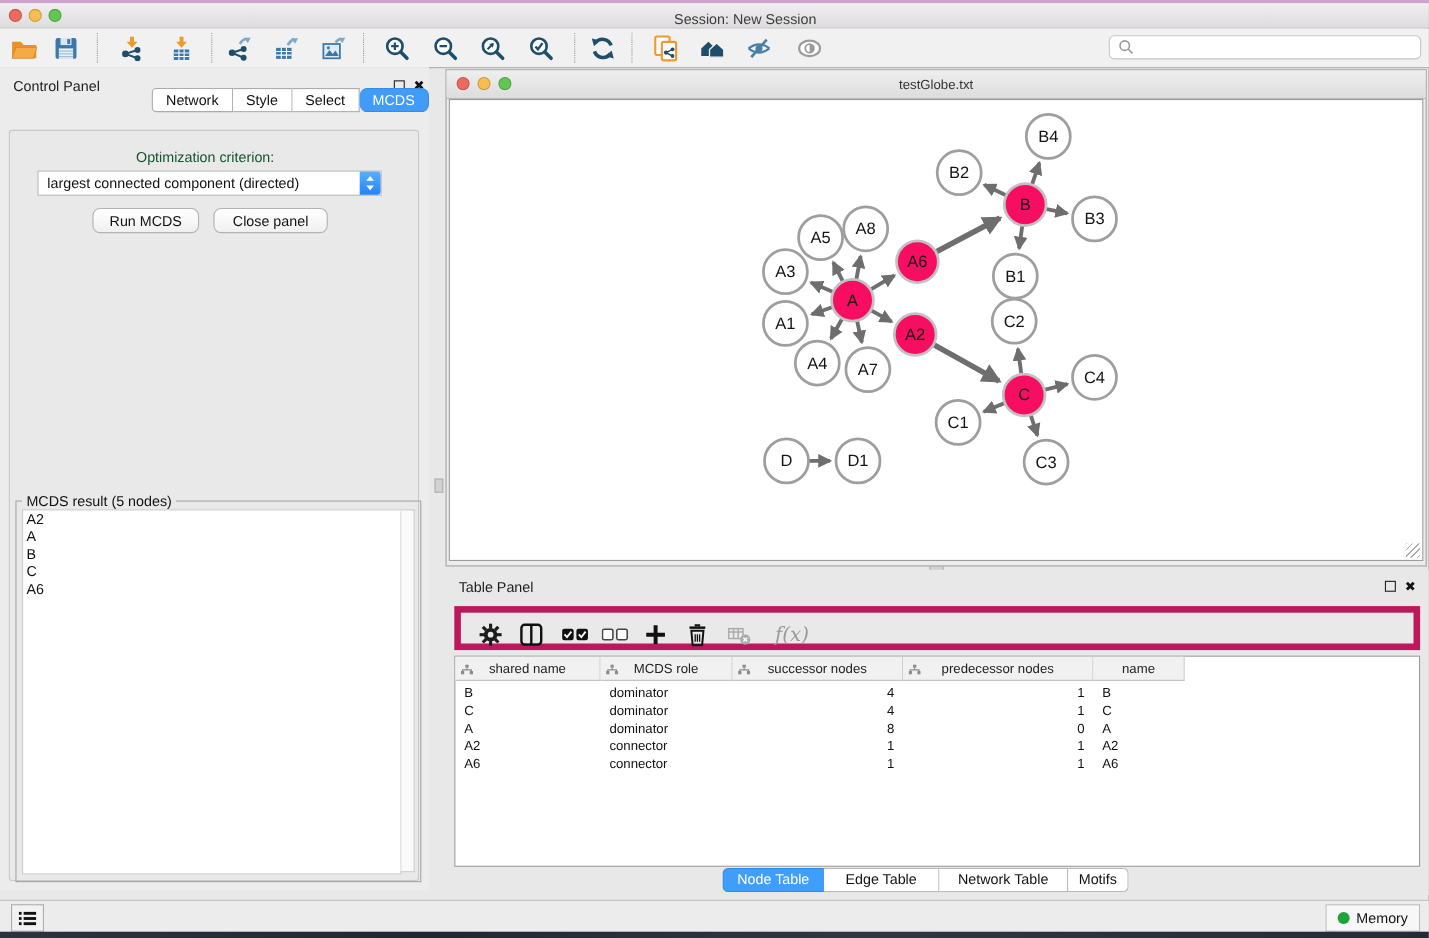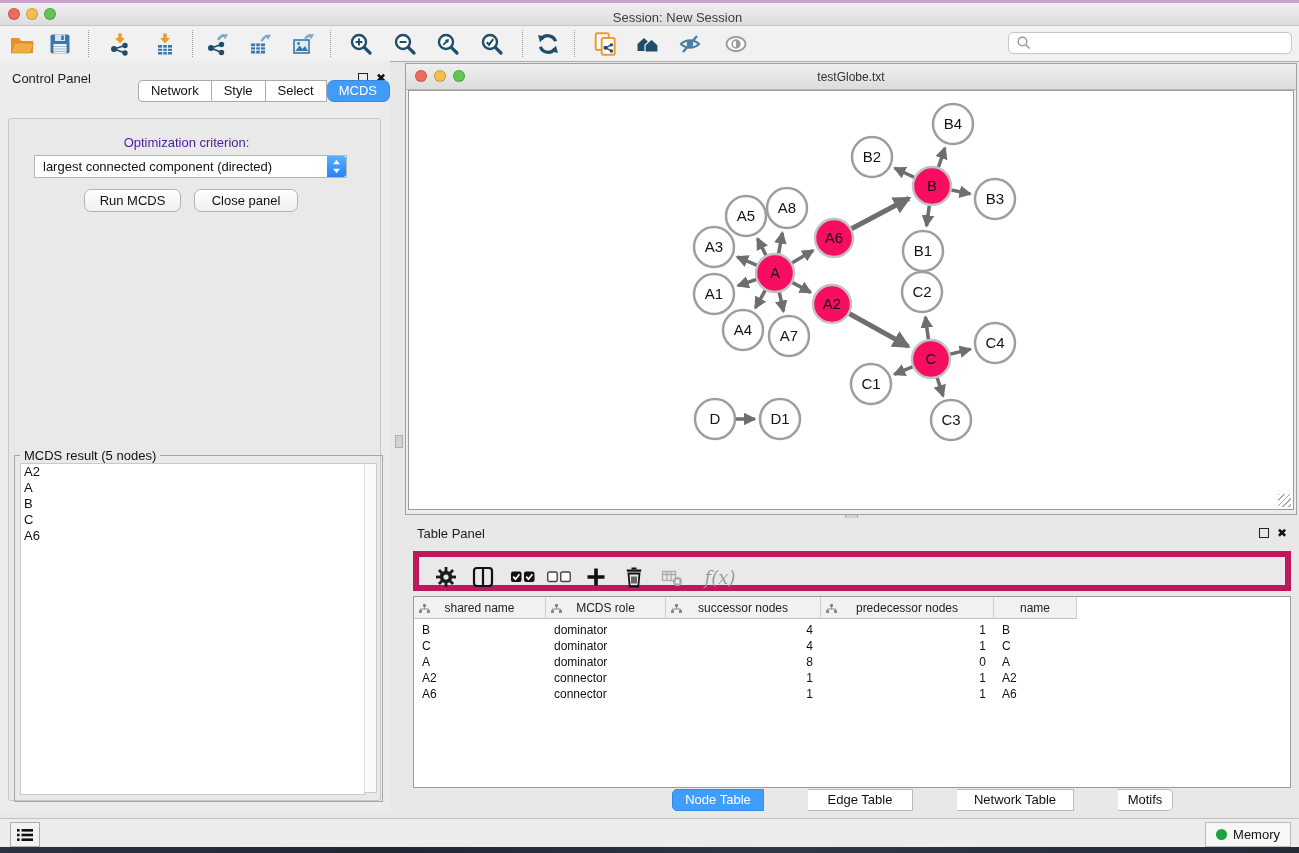--- a/index.html
+++ b/index.html
@@ -30,21 +30,21 @@
   .float-btn{position:absolute;width:10px;height:10px;border:1.5px solid #222;box-sizing:border-box;}
   .close-btn{position:absolute;font-size:12px;color:#111;line-height:12px;}
   #cp-tabs{left:0;top:19px;width:390px;display:flex;justify-content:flex-end;}
   .cp-tab{height:20px;line-height:20px;padding:0 12px;font-size:13px;background:#fff;color:#111;
     border:1px solid #ababab;border-left:none;text-align:center;}
   .cp-tab:first-child{border-left:1px solid #ababab;border-radius:4px 0 0 4px;}
   .cp-tab:last-child{border-radius:0 4px 4px 0;}
   .cp-tab.sel{background:#419bf9;color:#fff;border-color:#3a8be0;border-radius:7px;}
   #cp-body{left:8px;top:57px;width:373px;height:683px;background:#e9e9e9;
     border:1px solid #c8c8c8;border-radius:3px;box-sizing:border-box;}
-  #opt-label{left:0;top:74px;width:373px;text-align:center;font-size:13px;color:#4c1d95;}
+  #opt-label{left:0;top:74px;width:373px;text-align:center;font-size:13px;color:#14532d;}
   #criterion{left:34px;top:94px;width:313px;height:23px;background:#fff;border:1px solid #b5b5b5;
     border-radius:0;box-sizing:border-box;display:flex;align-items:center;}
   #criterion-value{flex:1;font-size:13px;padding-left:8px;color:#111;white-space:nowrap;}
   #criterion-stepper{width:19px;height:21px;margin:0;border-radius:0 3px 3px 0;
     background:linear-gradient(#5aaefc,#2584f7);display:flex;align-items:center;justify-content:center;}
   .cp-button{position:absolute;top:128px;height:23px;background:linear-gradient(#ffffff,#f0f0f0);
     border:1px solid #b3b3b3;border-radius:7px;font-size:13px;color:#111;
     display:flex;align-items:center;justify-content:center;box-sizing:border-box;}
   #run-btn{left:84px;width:97px;}
   #close-panel-btn{left:194px;width:104px;}
@@ -79,21 +79,21 @@
   #tbl{left:8px;top:78px;width:878px;height:192px;background:#fff;border:1px solid #9b9b9b;box-sizing:border-box;}
   #tbl-header{position:absolute;left:0;top:0;height:22px;width:100%;text-decoration:underline;}
   .th{position:absolute;top:0;height:22px;background:#f1f1f1;border-right:1px solid #cfcfcf;
     border-bottom:1px solid #bfbfbf;box-sizing:border-box;display:flex;align-items:center;justify-content:center;
     font-size:12px;color:#222;}
   .th-icon{position:absolute;left:5px;top:6px;}
   #tbl-body{position:absolute;left:0;top:25px;width:100%;}
   .tr{position:relative;height:16px;}
   .td{position:absolute;top:0;height:16px;line-height:16px;font-size:12px;color:#111;padding:0 8px;}
   .td.l{text-align:left;} .td.r{text-align:right;}
-  #bottom-tabs{position:absolute;left:267px;top:271px;display:flex;gap:44px;}
+  #bottom-tabs{position:absolute;left:252px;top:271px;display:flex;}
   .seg{height:20px;line-height:20px;font-size:13px;text-align:center;background:#fff;color:#111;
     border:1px solid #b9b9b9;border-left:none;box-sizing:content-box;}
   .seg:first-child{border-left:1px solid #b9b9b9;border-radius:5px 0 0 5px;}
   .seg:last-child{border-radius:0 5px 5px 0;}
   .seg.sel{background:#3f9efc;color:#fff;border-color:#2f8ae8;}
 
   
   #status-bar{left:0;top:818px;width:1299px;height:29px;background:#ececec;border-top:1px solid #c0c0c0;}
   #list-btn{position:absolute;left:10px;top:3px;width:28px;height:23px;background:#f2f2f2;
     border:1px solid #adadad;display:flex;align-items:center;justify-content:center;}

